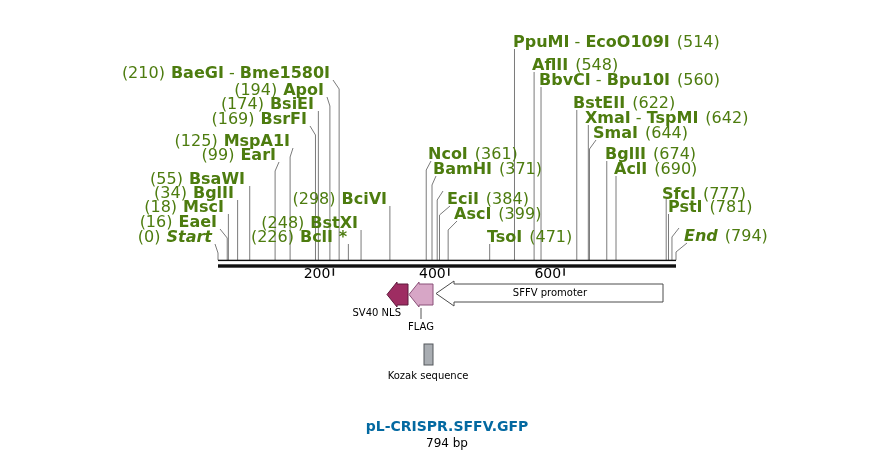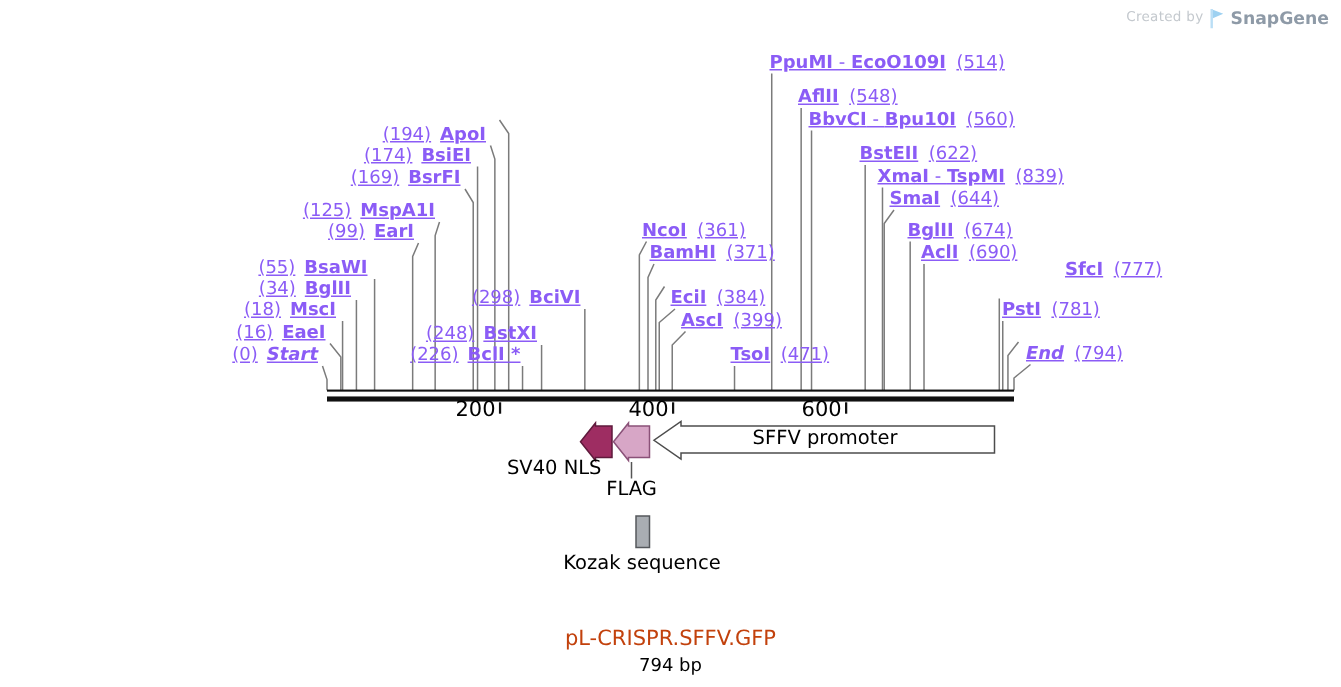--- a/index.html
+++ b/index.html
@@ -2,63 +2,54 @@
 <html><head>
 <meta charset="utf-8">
 <style>
   html,body { margin:0; padding:0; background:#ffffff; }
   .canvas {
     position:relative; width:894px; height:458px; background:#ffffff;
     font-family:"DejaVu Sans","Liberation Sans",sans-serif; overflow:hidden;
   }
   #map-svg { position:absolute; left:0; top:0; }
   .site-label {
-    position:absolute; font-size:12px; line-height:13px; color:#8b5cf6;
+    position:absolute; font-size:16px; line-height:13px; color:#4d7c0f;
     white-space:nowrap;
-    text-decoration:underline;
   }
   .site-label .nm  { font-weight:700; }
   .site-label .num { font-weight:400; }
   .site-label .sep { font-weight:400; }
   .site-label.terminus .nm { font-style:italic; }
   .site-label .num.before { margin-right:6px; }
   .site-label .num.after  { margin-left:7px; }
   .tick-label {
     position:absolute; font-size:14px; line-height:13px; color:#000; white-space:nowrap;
   }
   .feat-label {
-    position:absolute; font-size:13px; line-height:14px; color:#000; white-space:nowrap;
+    position:absolute; font-size:10px; line-height:14px; color:#000; white-space:nowrap;
   }
   .watermark {
     position:absolute; top:4px; right:8px; height:16px;
     display:flex; align-items:center; gap:4px;
   }
   .wm-created { font-size:9px; color:#c4c9ce; letter-spacing:.2px; }
   .wm-brand   { font-size:11.5px; color:#8e9aa7; font-weight:700; }
   .map-title {
     position:absolute; left:0; top:418px; width:100%; text-align:center;
-    font-size:14px; font-weight:400; color:#c2410c;
+    font-size:14px; font-weight:700; color:#0369a1;
   }
   .map-subtitle {
     position:absolute; left:0; top:436px; width:100%; text-align:center;
     font-size:12px; color:#000;
   }
 </style>
 </head>
 <body>
 
 <div class="canvas">
-  <div class="watermark">
-    <span class="wm-created">Created by</span>
-    <svg width="10" height="13" viewBox="0 0 10 13">
-      <rect x="1" y="0" width="1.6" height="13" fill="#badef5"></rect>
-      <path d="M2.6 0.5 L9.5 3.2 L2.6 6.2 Z" fill="#9ed1f1"></path>
-    </svg>
-    <span class="wm-brand">SnapGene</span>
-  </div>
 
   <svg id="map-svg" width="894" height="458">
       <polyline points="333,80 339.13350125944584,89 339.13350125944584,260.2" fill="none" stroke="#7b7b7b" stroke-width="1"></polyline>
       <polyline points="327,97 329.904282115869,106 329.904282115869,260.2" fill="none" stroke="#7b7b7b" stroke-width="1"></polyline>
       <line x1="318.36775818639796" y1="111" x2="318.36775818639796" y2="260.2" stroke="#7b7b7b" stroke-width="1"></line>
       <polyline points="310,126 315.4836272040302,135 315.4836272040302,260.2" fill="none" stroke="#7b7b7b" stroke-width="1"></polyline>
       <polyline points="293,148 290.10327455919395,157 290.10327455919395,260.2" fill="none" stroke="#7b7b7b" stroke-width="1"></polyline>
       <polyline points="279,162 275.1057934508816,171 275.1057934508816,260.2" fill="none" stroke="#7b7b7b" stroke-width="1"></polyline>
       <line x1="249.72544080604536" y1="186" x2="249.72544080604536" y2="260.2" stroke="#7b7b7b" stroke-width="1"></line>
       <line x1="237.61209068010075" y1="200" x2="237.61209068010075" y2="260.2" stroke="#7b7b7b" stroke-width="1"></line>
@@ -100,20 +91,21 @@
 
   <div class="map-title">pL-CRISPR.SFFV.GFP</div>
   <div class="map-subtitle">794 bp</div>
 <div class="tick-label" style="right: 563.635px; top: 267px;">200</div>
     <div class="tick-label" style="right: 448.27px; top: 267px;">400</div>
     <div class="tick-label" style="right: 332.904px; top: 267px; text-align: right;">600</div>
     <div class="feat-label" style="top: 286px; left: 550px; transform: translateX(-50%);">SFFV promoter</div>
     <div class="feat-label" style="top: 306px; right: 493px;">SV40 NLS</div>
     <div class="feat-label" style="top: 320px; left: 421px; transform: translateX(-50%);">FLAG</div>
     <div class="feat-label" style="top: 369px; left: 428px; transform: translateX(-50%);">Kozak sequence</div>
+    <div class="site-label" style="top: 66px; right: 564px;"><span class="num before">(210)</span><span><span class="nm">BaeGI</span><span class="sep"> - </span><span class="nm">Bme1580I</span></span></div>
     <div class="site-label" style="top: 83px; right: 570px;"><span class="num before">(194)</span><span><span class="nm">ApoI</span></span></div>
     <div class="site-label" style="top: 97px; right: 580px;"><span class="num before">(174)</span><span><span class="nm">BsiEI</span></span></div>
     <div class="site-label" style="top: 112px; right: 587px;"><span class="num before">(169)</span><span><span class="nm">BsrFI</span></span></div>
     <div class="site-label" style="top: 134px; right: 604px;"><span class="num before">(125)</span><span><span class="nm">MspA1I</span></span></div>
     <div class="site-label" style="top: 148px; right: 618px;"><span class="num before">(99)</span><span><span class="nm">EarI</span></span></div>
     <div class="site-label" style="top: 172px; right: 649px;"><span class="num before">(55)</span><span><span class="nm">BsaWI</span></span></div>
     <div class="site-label" style="top: 186px; right: 660px;"><span class="num before">(34)</span><span><span class="nm">BglII</span></span></div>
     <div class="site-label" style="top: 200px; right: 670px;"><span class="num before">(18)</span><span><span class="nm">MscI</span></span></div>
     <div class="site-label" style="top: 215px; right: 677px;"><span class="num before">(16)</span><span><span class="nm">EaeI</span></span></div>
     <div class="site-label terminus" style="top: 230px; right: 682px;"><span class="num before">(0)</span><span><span class="nm">Start</span></span></div>
@@ -122,20 +114,20 @@
     <div class="site-label" style="top: 230px; right: 547px;"><span class="num before">(226)</span><span><span class="nm">BclI *</span></span></div>
     <div class="site-label" style="top: 147px; left: 428px;"><span><span class="nm">NcoI</span></span><span class="num after">(361)</span></div>
     <div class="site-label" style="top: 162px; left: 433px;"><span><span class="nm">BamHI</span></span><span class="num after">(371)</span></div>
     <div class="site-label" style="top: 192px; left: 447px;"><span><span class="nm">EciI</span></span><span class="num after">(384)</span></div>
     <div class="site-label" style="top: 207px; left: 454px;"><span><span class="nm">AscI</span></span><span class="num after">(399)</span></div>
     <div class="site-label" style="top: 230px; left: 487px;"><span><span class="nm">TsoI</span></span><span class="num after">(471)</span></div>
     <div class="site-label" style="top: 35px; left: 513px;"><span><span class="nm">PpuMI</span><span class="sep"> - </span><span class="nm">EcoO109I</span></span><span class="num after">(514)</span></div>
     <div class="site-label" style="top: 58px; left: 532px;"><span><span class="nm">AflII</span></span><span class="num after">(548)</span></div>
     <div class="site-label" style="top: 73px; left: 539px;"><span><span class="nm">BbvCI</span><span class="sep"> - </span><span class="nm">Bpu10I</span></span><span class="num after">(560)</span></div>
     <div class="site-label" style="top: 96px; left: 573px;"><span><span class="nm">BstEII</span></span><span class="num after">(622)</span></div>
-    <div class="site-label" style="top: 111px; left: 585px;"><span><span class="nm">XmaI</span><span class="sep"> - </span><span class="nm">TspMI</span></span><span class="num after">(839)</span></div>
+    <div class="site-label" style="top: 111px; left: 585px;"><span><span class="nm">XmaI</span><span class="sep"> - </span><span class="nm">TspMI</span></span><span class="num after">(642)</span></div>
     <div class="site-label" style="top: 126px; left: 593px;"><span><span class="nm">SmaI</span></span><span class="num after">(644)</span></div>
     <div class="site-label" style="top: 147px; left: 605px;"><span><span class="nm">BglII</span></span><span class="num after">(674)</span></div>
     <div class="site-label" style="top: 162px; left: 614px;"><span><span class="nm">AclI</span></span><span class="num after">(690)</span></div>
-    <div class="site-label" style="top: 173px; left: 662px; margin-left: 48px;"><span><span class="nm">SfcI</span></span><span class="num after">(777)</span></div>
+    <div class="site-label" style="top: 187px; left: 662px;"><span><span class="nm">SfcI</span></span><span class="num after">(777)</span></div>
     <div class="site-label" style="top: 200px; left: 668px;"><span><span class="nm">PstI</span></span><span class="num after">(781)</span></div>
     <div class="site-label terminus" style="top: 229px; left: 684px;"><span><span class="nm">End</span></span><span class="num after">(794)</span></div>
   </div>
 
 </body></html>

